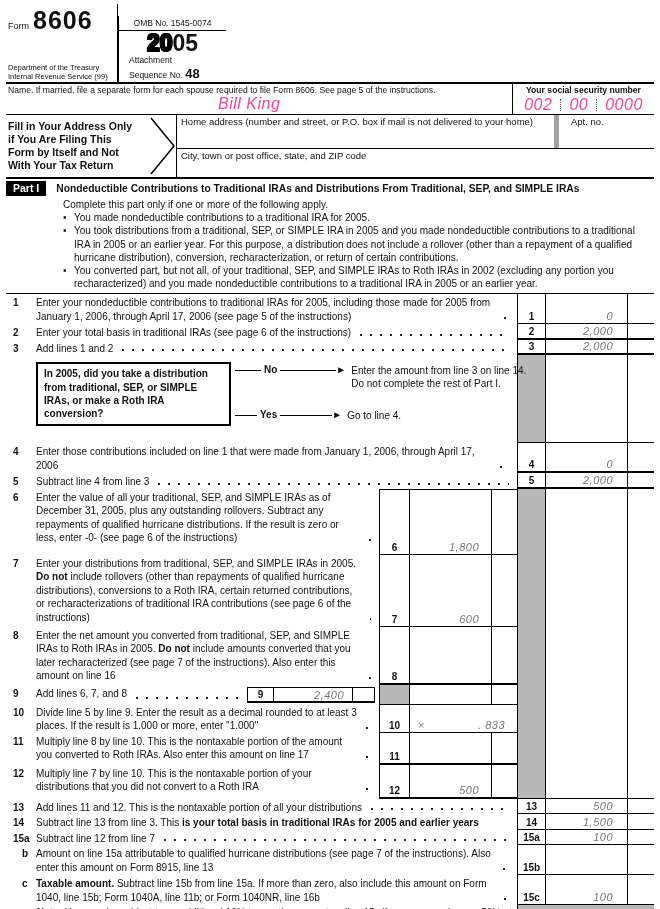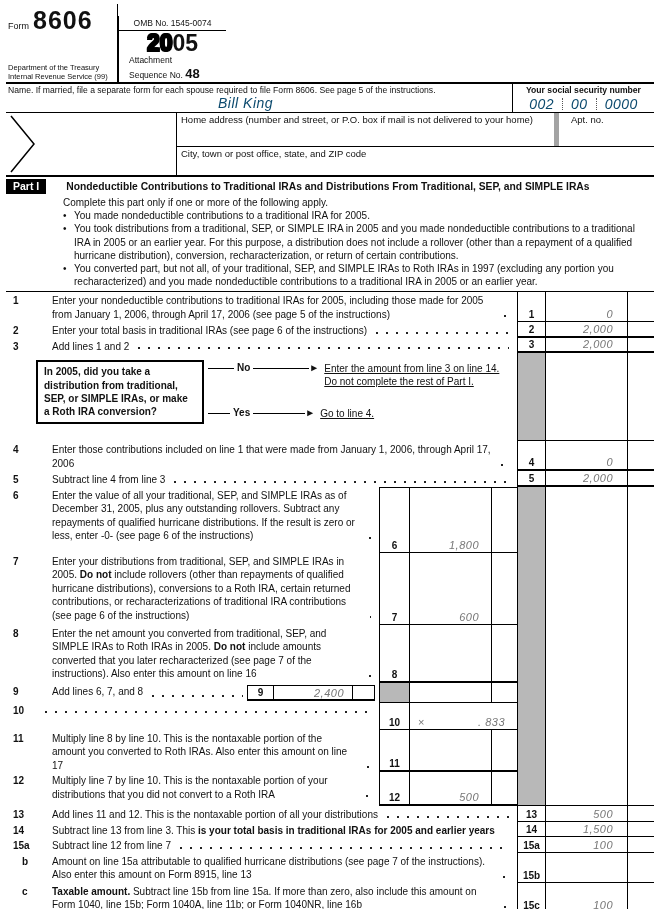--- a/index.html
+++ b/index.html
@@ -21,78 +21,78 @@
   .omb { font-size:8.5px; border-bottom:1px solid #000; padding-bottom:2px; }
   .year { font-size:23px; font-weight:bold; line-height:1.05; }
   .y-out { color:#000000; -webkit-text-stroke:1.3px #000; text-shadow:-1px -1px 0 #000,1px -1px 0 #000,-1px 1px 0 #000,1px 1px 0 #000; }
   .att { font-size:8.5px; text-align:left; padding-left:10px; line-height:1.25; }
   .seq48 { font-size:13px; font-weight:bold;text-align:right; }
 
   
   .name-row { display:flex; border-bottom:1px solid #000; min-height:28px; }
   .name-left { flex:1; padding:1px 4px 0 2px; }
   .name-label { font-size:8.6px; }
-  .hand { font-style:italic; color:#0c4a6e; font-size:14px; letter-spacing:.5px; }
+  .hand { font-style:italic; color:#ec4899; font-size:16px; letter-spacing:.5px; }
   .name-value { margin-left:210px; }
   .ssn-box { width:142px; border-left:1px solid #000; text-align:center; padding-top:1px; }
   .ssn-label { font-size:8.6px; font-weight:bold; }
   .ssn-vals { display:flex; justify-content:center; align-items:center; gap:8px; margin-top:1px; }
   .ssn-sep { border-left:1px dotted #555; height:12px; }
 
   
   .addr { display:flex; border-bottom:2px solid #000; min-height:64px; }
   .addr-left { width:170px; display:flex; align-items:center; padding:2px 0 2px 2px; }
   .addr-note { width:140px; font-weight:bold; font-size:10.5px; line-height:1.25; }
   .addr-arrow { margin-left:2px; }
   .addr-right { flex:1; border-left:1px solid #000; display:flex; flex-direction:column; }
   .addr-top { flex:1.25; display:flex; border-bottom:1px solid #000; }
   .home-cell { flex:1; padding:1px 4px; font-size:9.5px; }
   .apt-cell { width:100px; border-left:5px solid #a3a3a3; padding:1px 12px; font-size:9.5px; }
   .addr-bot { flex:1; padding:1px 4px; font-size:9.5px; }
 
   
-  .part-bar { display:flex; align-items:center; gap:20px; padding:2px 0 1px 0; }
+  .part-bar { display:flex; align-items:center; gap:10px; padding:2px 0 1px 0; }
   .part-badge { background:#000; color:#fff; font-weight:bold; font-size:10.5px; padding:1px 7px 2px 7px; }
   .part-title { font-weight:bold; font-size:10.3px; }
   .intro { padding:1px 4px 3px 57px; line-height:1.32; }
   .blt { display:flex; }
   .bdot { width:11px; }
   .btxt { flex:1; }
 
   
   .tbl { display:grid; grid-template-columns:1fr 28px 82px 27px; border-top:1px solid #000; }
   .ct { padding:2px 4px 0 0; display:flex; align-items:flex-start; }
   .lt { display:flex; flex:1; line-height:1.35; }
   .g { width:30px; min-width:30px; padding-left:7px; font-weight:bold; }
   .gi { padding-left:16px; }
-  .txt { flex:0 1 auto;margin-left:16px; }
+  .txt { flex:0 1 auto; }
   .dots { flex:1 1 10px; height:4px; margin:0 4px 3px 8px; align-self:flex-end;
           background-image:radial-gradient(circle at 2px 2px,#222 1.1px,transparent 1.5px);
           background-size:10px 4px; background-repeat:repeat-x; }
   .cn,.ca,.cc { border-left:1px solid #000; border-bottom:1px solid #000; }
   .cn { display:flex; align-items:flex-end; justify-content:center; font-weight:bold; padding-bottom:1px; }
   .ca { display:flex; align-items:flex-end; justify-content:flex-end; padding:0 14px 1px 6px; }
   .thk { border-bottom-width:2px; }
   .gray { background:#b8b8b8; }
   .val { font-style:italic; color:#777; font-size:11px; letter-spacing:.5px; }
   .h30{min-height:30px}.h15{min-height:15px}.h88{min-height:88px}
   .h26{min-height:26px}.h28{min-height:28px}
 
   
   .dec-cell { padding:7px 0 6px 30px; }
   .dec-wrap { display:flex; width:100%; }
-  .dec-box { width:168px; border:2.5px solid #000; padding:3px 6px; font-weight:bold; line-height:1.33; }
+  .dec-box { width:195px; border:2.5px solid #000; padding:3px 6px; font-weight:bold; line-height:1.33; }
   .dec-flow { flex:1; position:relative; margin-left:4px; }
   .frow { position:absolute; left:0; display:flex; align-items:flex-start; }
   .no-row { top:2px; } .yes-row { bottom:4px; }
   .hl { border-top:1.5px solid #000; height:0; margin-top:6px; }
   .w1{width:26px}.w2{width:56px}.w3{width:22px}.w4{width:52px}
   .ylab { font-weight:bold; margin:0 3px; }
   .arr { margin:0 2px 0 0; font-size:10px; }
-  .flow-txt { width:180px; margin-left:3px; line-height:1.3;text-decoration:underline; }
+  .flow-txt { width:180px; margin-left:3px; line-height:1.3; }
 
   
   .inner { display:grid; grid-template-columns:1fr 30px 82px 26px; width:100%; }
   .it { padding:2px 4px 0 0; display:flex; align-items:flex-start; }
   .ibn,.iba,.ibc { border-left:1px solid #000; border-bottom:1.5px solid #000; }
   .ibn { display:flex; align-items:flex-end; justify-content:center; font-weight:bold; padding-bottom:1px; }
   .iba { display:flex; align-items:flex-end; justify-content:flex-end; padding:0 12px 1px 8px; }
   .bt { border-top:1px solid #000; }
   .nb { border-bottom:none; }
   .ibthk { border-bottom-width:2.5px; }
@@ -146,20 +146,26 @@
         <span class="ssn-sep"></span>
         <span>00</span>
         <span class="ssn-sep"></span>
         <span>0000</span>
       </div>
     </div>
   </div>
 
   <div class="addr">
     <div class="addr-left">
+      <div class="addr-note">
+        <div>Fill in Your Address Only</div>
+        <div>if You Are Filing This</div>
+        <div>Form by Itself and Not</div>
+        <div>With Your Tax Return</div>
+      </div>
       <svg class="addr-arrow" width="26" height="58" viewBox="0 0 26 58">
           <polyline points="1,1 24,29 1,57" fill="none" stroke="#000" stroke-width="1.5"></polyline>
         </svg>
     </div>
     <div class="addr-right">
       <div class="addr-top">
         <div class="home-cell"><span>Home address (number and street, or P.O. box if mail is not delivered to your home)</span></div>
         <div class="apt-cell"><span>Apt. no.</span></div>
       </div>
       <div class="addr-bot"><span>City, town or post office, state, and ZIP code</span></div>
@@ -176,21 +182,21 @@
     <div class="blt">
         <span class="bdot">•</span>
         <span class="btxt">You made nondeductible contributions to a traditional IRA for 2005.</span>
       </div>
     <div class="blt">
         <span class="bdot">•</span>
         <span class="btxt">You took distributions from a traditional, SEP, or SIMPLE IRA in 2005 and you made nondeductible contributions to a traditional IRA in 2005 or an earlier year. For this purpose, a distribution does not include a rollover (other than a repayment of a qualified hurricane distribution), conversion, recharacterization, or return of certain contributions.</span>
       </div>
     <div class="blt">
         <span class="bdot">•</span>
-        <span class="btxt">You converted part, but not all, of your traditional, SEP, and SIMPLE IRAs to Roth IRAs in 1997 (excluding any portion you recharacterized) and you made nondeductible contributions to a traditional IRA in 2005 or an earlier year.</span>
+        <span class="btxt">You converted part, but not all, of your traditional, SEP, and SIMPLE IRAs to Roth IRAs in 2002 (excluding any portion you recharacterized) and you made nondeductible contributions to a traditional IRA in 2005 or an earlier year.</span>
       </div>
   </div>
 
   <div class="tbl">
 
     <div class="ct h30">
         <div class="lt">
           <span class="g">1</span>
           <span class="txt">Enter your nondeductible contributions to traditional IRAs for 2005, including those made for 2005 from January 1, 2006, through April 17, 2006 (see page 5 of the instructions)</span>
           <span class="dots"></span>
@@ -333,20 +339,21 @@
               </span>
             </div>
           </div>
         <div class="ibn gray nb"></div>
         <div class="iba nb" style="border-bottom:none;"></div>
         <div class="ibc nb" style="border-bottom:none;"></div>
 
         <div class="it h28">
             <div class="lt">
               <span class="g">10</span>
+              <span class="txt">Divide line 5 by line 9. Enter the result as a decimal rounded to at least 3 places. If the result is 1.000 or more, enter "1.000"</span>
               <span class="dots"></span>
             </div>
           </div>
         <div class="ibn bt">10</div>
         <div class="iba bt sp" style="grid-column:3/5;">
             <span class="mult">×</span>
             <span class="val">. 833</span>
           </div>
 
         <div class="it h32">

